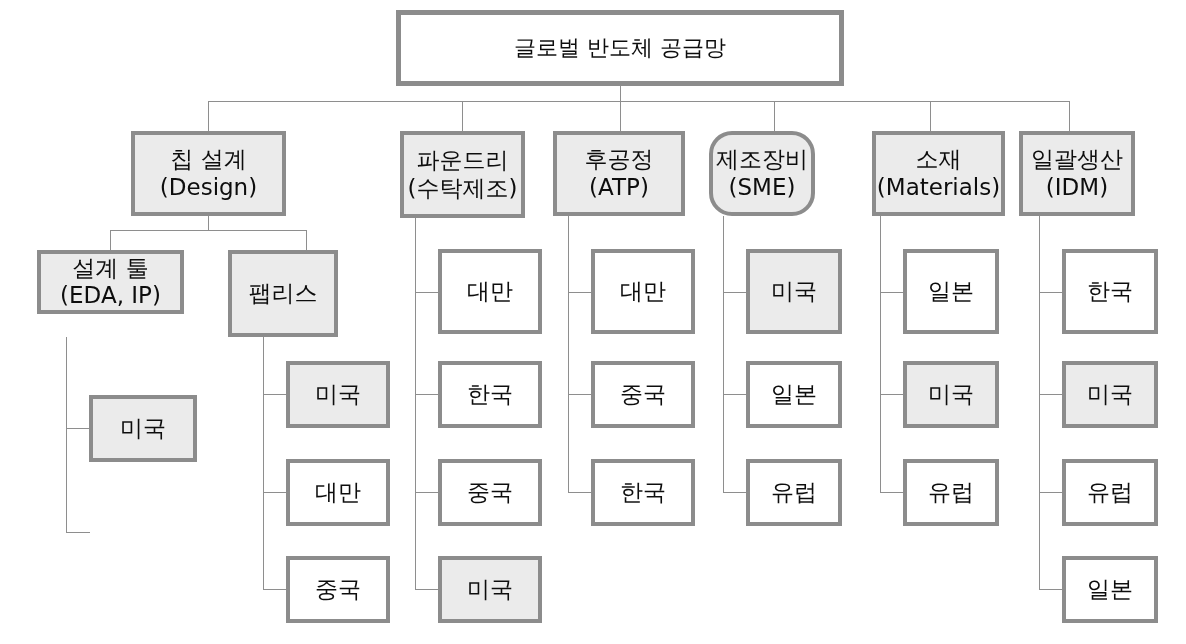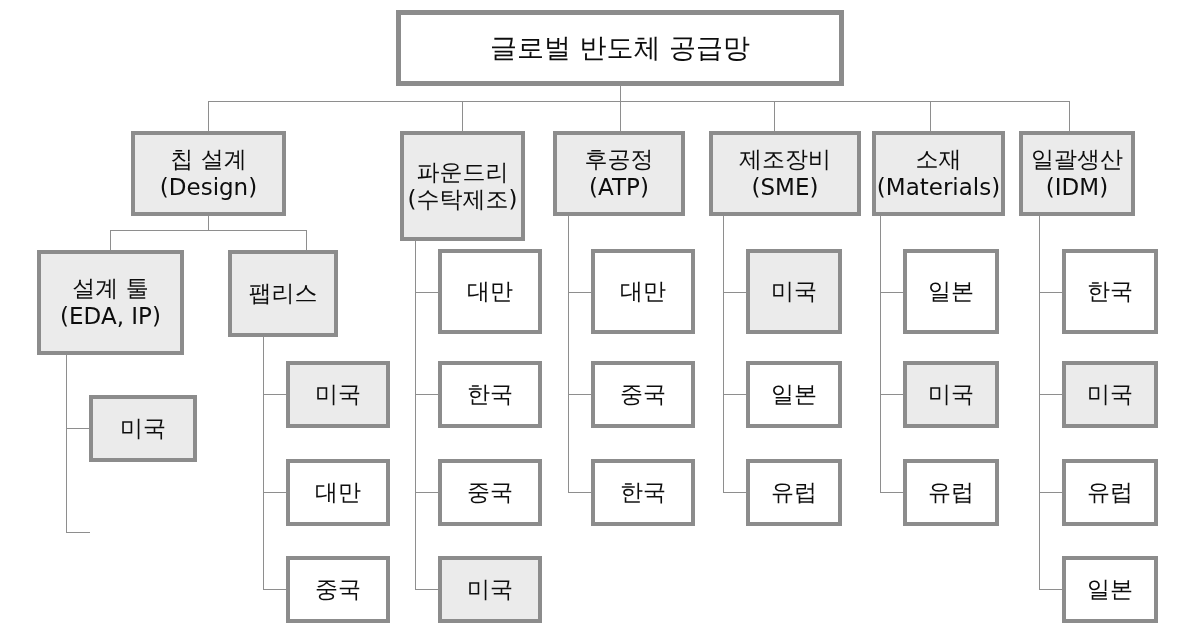--- a/index.html
+++ b/index.html
@@ -24,21 +24,21 @@
     align-items:center;
     justify-content:center;
     text-align:center;
     color:#0d0d0d;
     line-height:1.18;
     white-space:pre-line;
     letter-spacing:0px;
   }
   .node.shaded{background:#ebebeb;}
   .node.root{
-    font-size:27px;
+    font-size:22px;
     border-width:5px;
     text-align:right;
   }
   .node.lvl2{font-size:23px;}
   .node.lvl3{font-size:23px;}
   .node.leaf{font-size:23px;text-align:center;}
 
   
   .ln{
     position:absolute;
@@ -100,36 +100,36 @@
   <div class="ln h" style="left:1039px; top:292px; width:24px;"></div>
   <div class="ln h" style="left:1039px; top:394px; width:24px;"></div>
   <div class="ln h" style="left:1039px; top:492px; width:24px;"></div>
   <div class="ln h" style="left:1039px; top:589px; width:24px;"></div>
 
   <div class="node root" style="left:396px; top:10px; width:448px; height:76px;">글로벌 반도체 공급망</div>
 
   <div class="node lvl2 shaded" style="left:131px; top:131px; width:155px; height:85px;">칩 설계
 (Design)</div>
 
-  <div class="node lvl2 shaded" style="left:400px; top:131px; width:125px; height:110px;">파운드리
+  <div class="node lvl2 shaded" style="left:400px; top:131px; width:125px; height:87px;">파운드리
 (수탁제조)</div>
 
   <div class="node lvl2 shaded" style="left:553px; top:131px; width:132px; height:85px;">후공정
 (ATP)</div>
 
-  <div class="node lvl2 shaded" style="left:709px; top:131px; width:152px; height:85px;">제조장비
+  <div class="node lvl2 shaded" style="left:709px; top:131px; width:106px; height:85px;border-radius:23px;">제조장비
 (SME)</div>
 
   <div class="node lvl2 shaded" style="left:864px; top:131px; width:133px; height:85px;margin-left:8px;">소재
 (Materials)</div>
 
   <div class="node lvl2 shaded" style="left:1019px; top:131px; width:116px; height:85px;">일괄생산
 (IDM)</div>
 
-  <div class="node lvl3 shaded" style="left:37px; top:250px; width:147px; height:105px;">설계 툴
+  <div class="node lvl3 shaded" style="left:37px; top:250px; width:147px; height:64px;">설계 툴
 (EDA, IP)</div>
 
   <div class="node lvl3 shaded" style="left:228px; top:250px; width:110px; height:87px;">팹리스</div>
 
   <div class="node leaf shaded" style="left:89px; top:395px; width:108px; height:67px;">미국</div>
 
   <div class="node leaf shaded" style="left:286px; top:361px; width:104px; height:67px;">미국</div>
   <div class="node leaf" style="left:286px; top:459px; width:104px; height:67px;">대만</div>
   <div class="node leaf" style="left:286px; top:556px; width:104px; height:67px;">중국</div>
 

